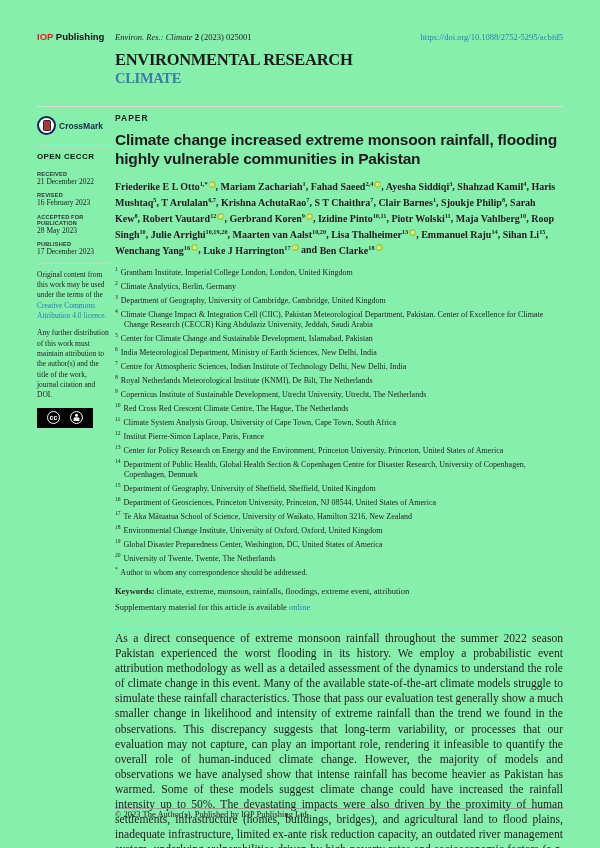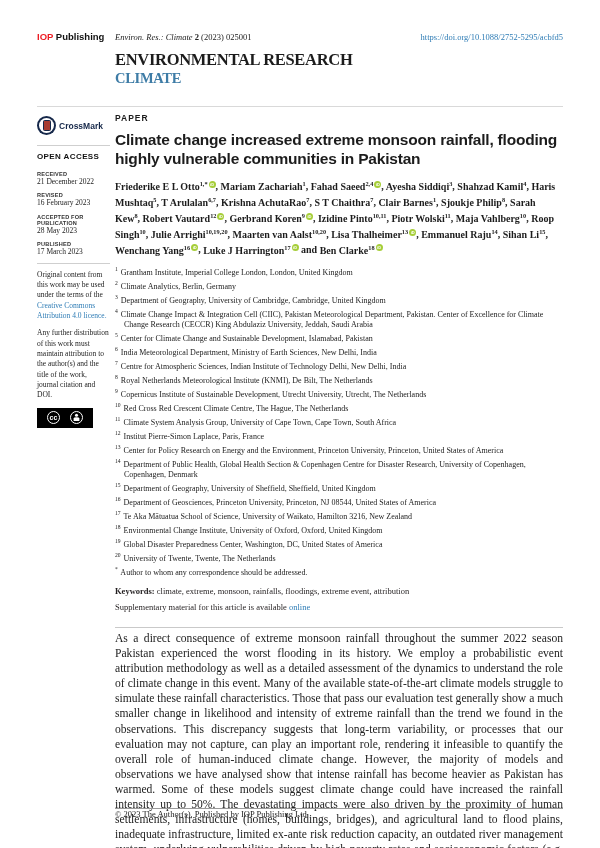--- a/index.html
+++ b/index.html
@@ -1,19 +1,19 @@
 <!DOCTYPE html>
 <html style="--red: #ed1c24; --blue: #2e7cb5; --climate: #3e7ca6; --orcid: #a6ce39;"><head>
 <meta charset="utf-8">
 <style>
   * { margin:0; padding:0; box-sizing:border-box; }
   html,body { background:#e9e9e9; }
   .page {
     position:relative; width:600px; height:848px; margin:0 auto;
-    background:#ffffff; font-family:"Liberation Serif", serif; color:#231f20;
+    background:#86efac; font-family:"Liberation Serif", serif; color:#231f20;
     overflow:hidden;
   }
   
   .header-row { position:absolute; top:31px; left:37px; width:526px; display:flex; align-items:baseline; }
   .pub-logo { width:78px; font-family:"Liberation Sans", sans-serif; font-weight:bold; font-size:9.5px; white-space:nowrap; }
   .pub-logo .iop { color:var(--red,#ed1c24); }
   .pub-logo .publishing { color:#111; }
   .citation { font-size:8.5px; color:#222; }
   .citation .jrnl { font-style:italic; }
   .citation .vol { font-weight:bold; }
@@ -88,37 +88,37 @@
   <div class="sidebar">
     <div class="crossmark">
       <span class="cm-circle">
         <span class="cm-inner">
             <span class="cm-book"></span>
           </span>
       </span>
       <span class="cm-text">CrossMark</span>
     </div>
     <div class="sb-rule"></div>
-    <div class="open-access">OPEN ACCESS</div>
+    <div class="open-access">OPEN CECCR</div>
 
     <div class="hist-item">
       <div class="hist-label">RECEIVED</div>
       <div class="hist-date">21 December 2022</div>
     </div>
     <div class="hist-item">
       <div class="hist-label">REVISED</div>
       <div class="hist-date">16 February 2023</div>
     </div>
     <div class="hist-item">
       <div class="hist-label">ACCEPTED FOR PUBLICATION</div>
       <div class="hist-date">28 May 2023</div>
     </div>
     <div class="hist-item">
       <div class="hist-label">PUBLISHED</div>
-      <div class="hist-date">17 March 2023</div>
+      <div class="hist-date">17 December 2023</div>
     </div>
 
     <div class="sb-rule"></div>
     <div class="license">
       <span>Original content from this work may be used under the terms of the </span><span class="link">Creative Commons Attribution 4.0 licence.</span>
     </div>
     <div class="license">Any further distribution of this work must maintain attribution to the author(s) and the title of the work, journal citation and DOI.</div>
 
     <div class="cc-badge">
       <span class="cc-circle">cc</span>

